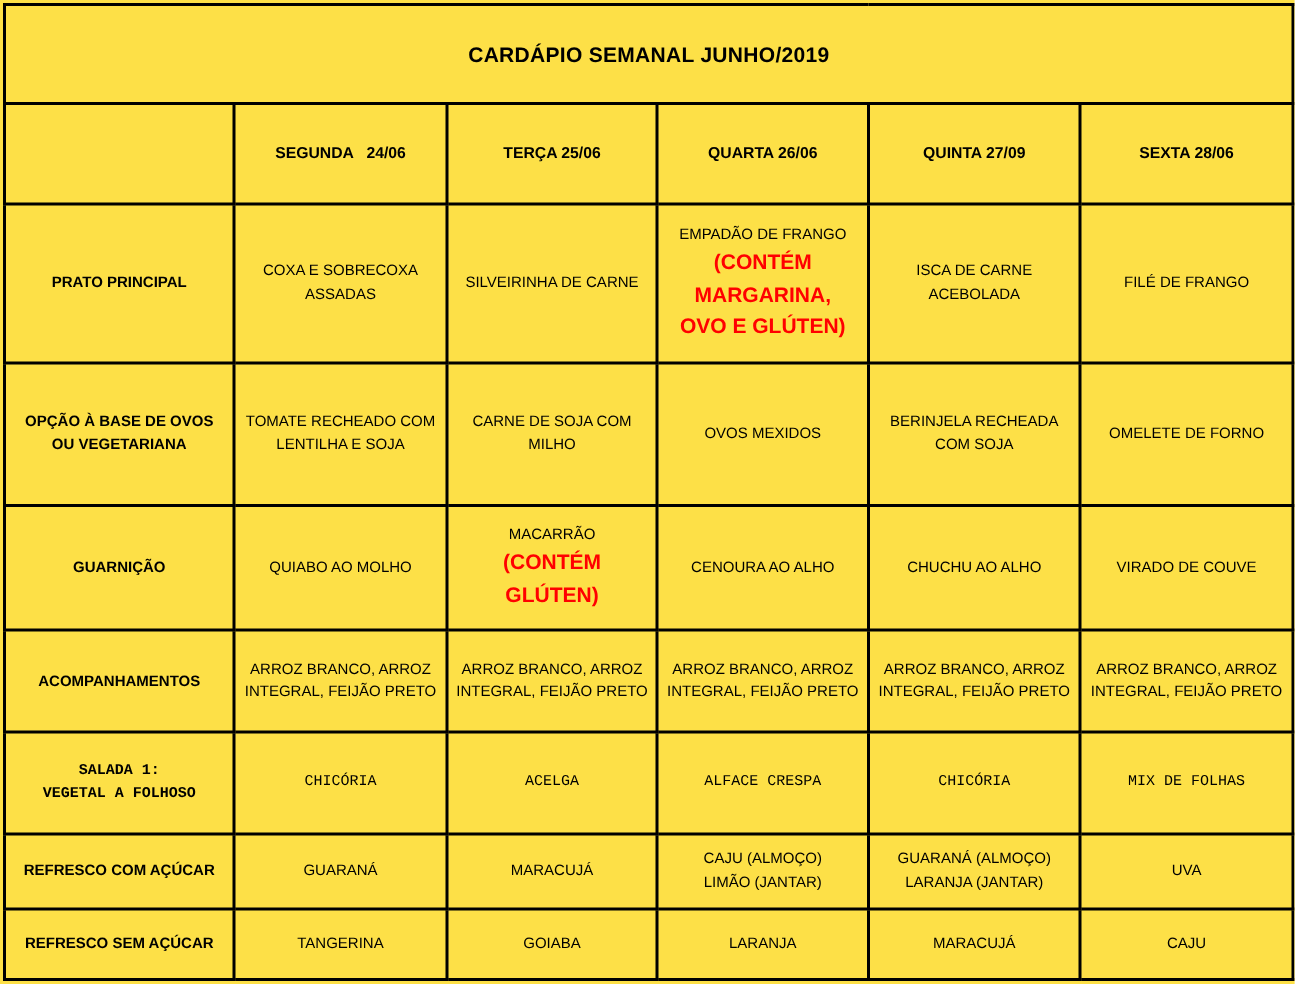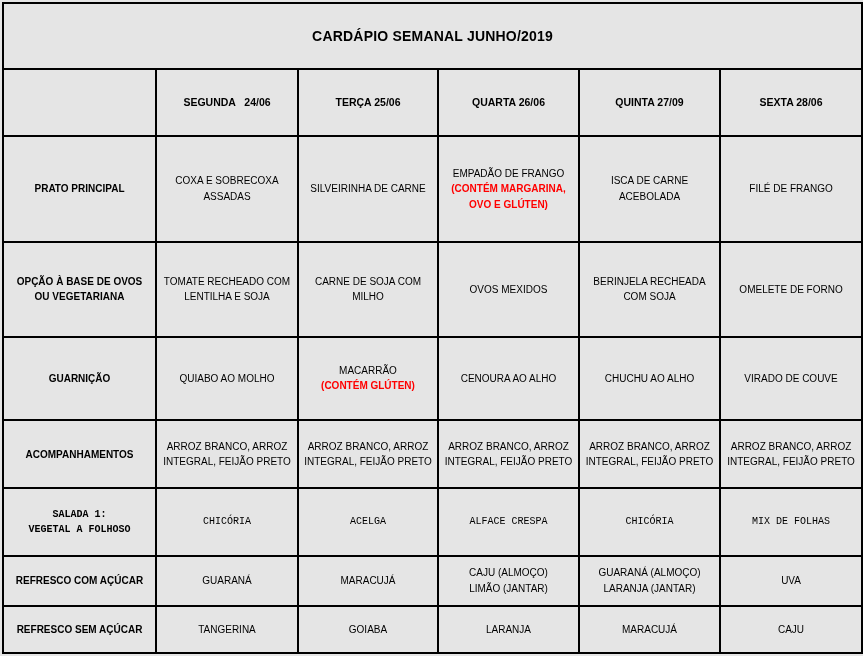--- a/index.html
+++ b/index.html
@@ -6,21 +6,21 @@
     margin: 0;
     padding: 0;
     background: #ffffff;
     font-family: "Liberation Sans", "DejaVu Sans", sans-serif;
     color: #000000;
   }
   .page {
     width: 863px;
     height: 656px;
     box-sizing: border-box;
-    background: #e5e5e5;
+    background: #fde047;
     padding: 2px;
   }
   table.menu {
     width: 859px;
     height: 652px;
     border-collapse: collapse;
     table-layout: fixed;
   }
   table.menu td, table.menu th {
     border: 2px solid #000000;
@@ -47,21 +47,21 @@
     font-weight: bold;
     white-space: pre-wrap;
   }
   td.cell .txt {
     font-size: 10px;
     font-weight: normal;
     white-space: pre-line;
     line-height: 1.55;
   }
   td.cell .note {
-    font-size: 10px;
+    font-size: 14px;
     font-weight: bold;
     white-space: pre-line;
     line-height: 1.55;
   }
   
   tr.r-title  { height: 56px; }
   tr.r-header { height: 56px; }
   tr.r-0 { height: 90px; }
   tr.r-1 { height: 80px; }
   tr.r-2 { height: 70px; }

